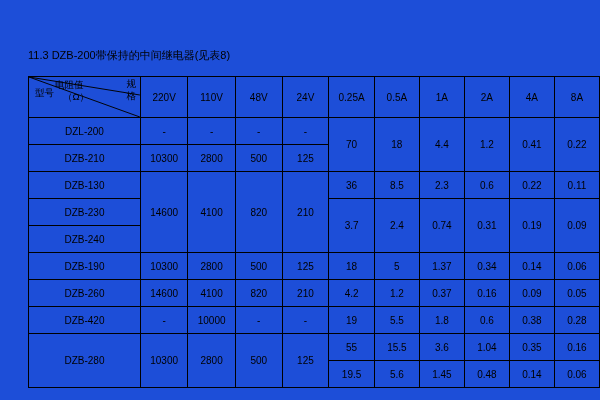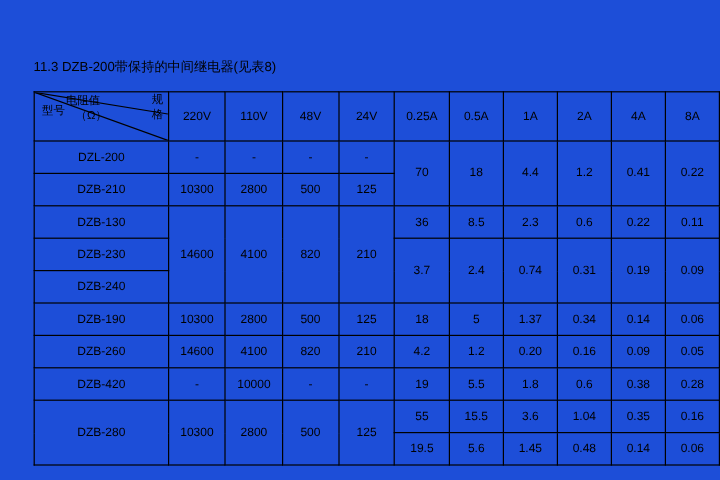--- a/index.html
+++ b/index.html
@@ -192,21 +192,21 @@
       </tr>
 
       <tr>
         <td class="model-cell">DZB-260</td>
         <td>14600</td>
         <td>4100</td>
         <td>820</td>
         <td>210</td>
         <td>4.2</td>
         <td>1.2</td>
-        <td>0.20</td>
+        <td>0.37</td>
         <td>0.16</td>
         <td>0.09</td>
         <td>0.05</td>
       </tr>
 
       <tr>
         <td class="model-cell">DZB-420</td>
         <td>-</td>
         <td>10000</td>
         <td>-</td>

